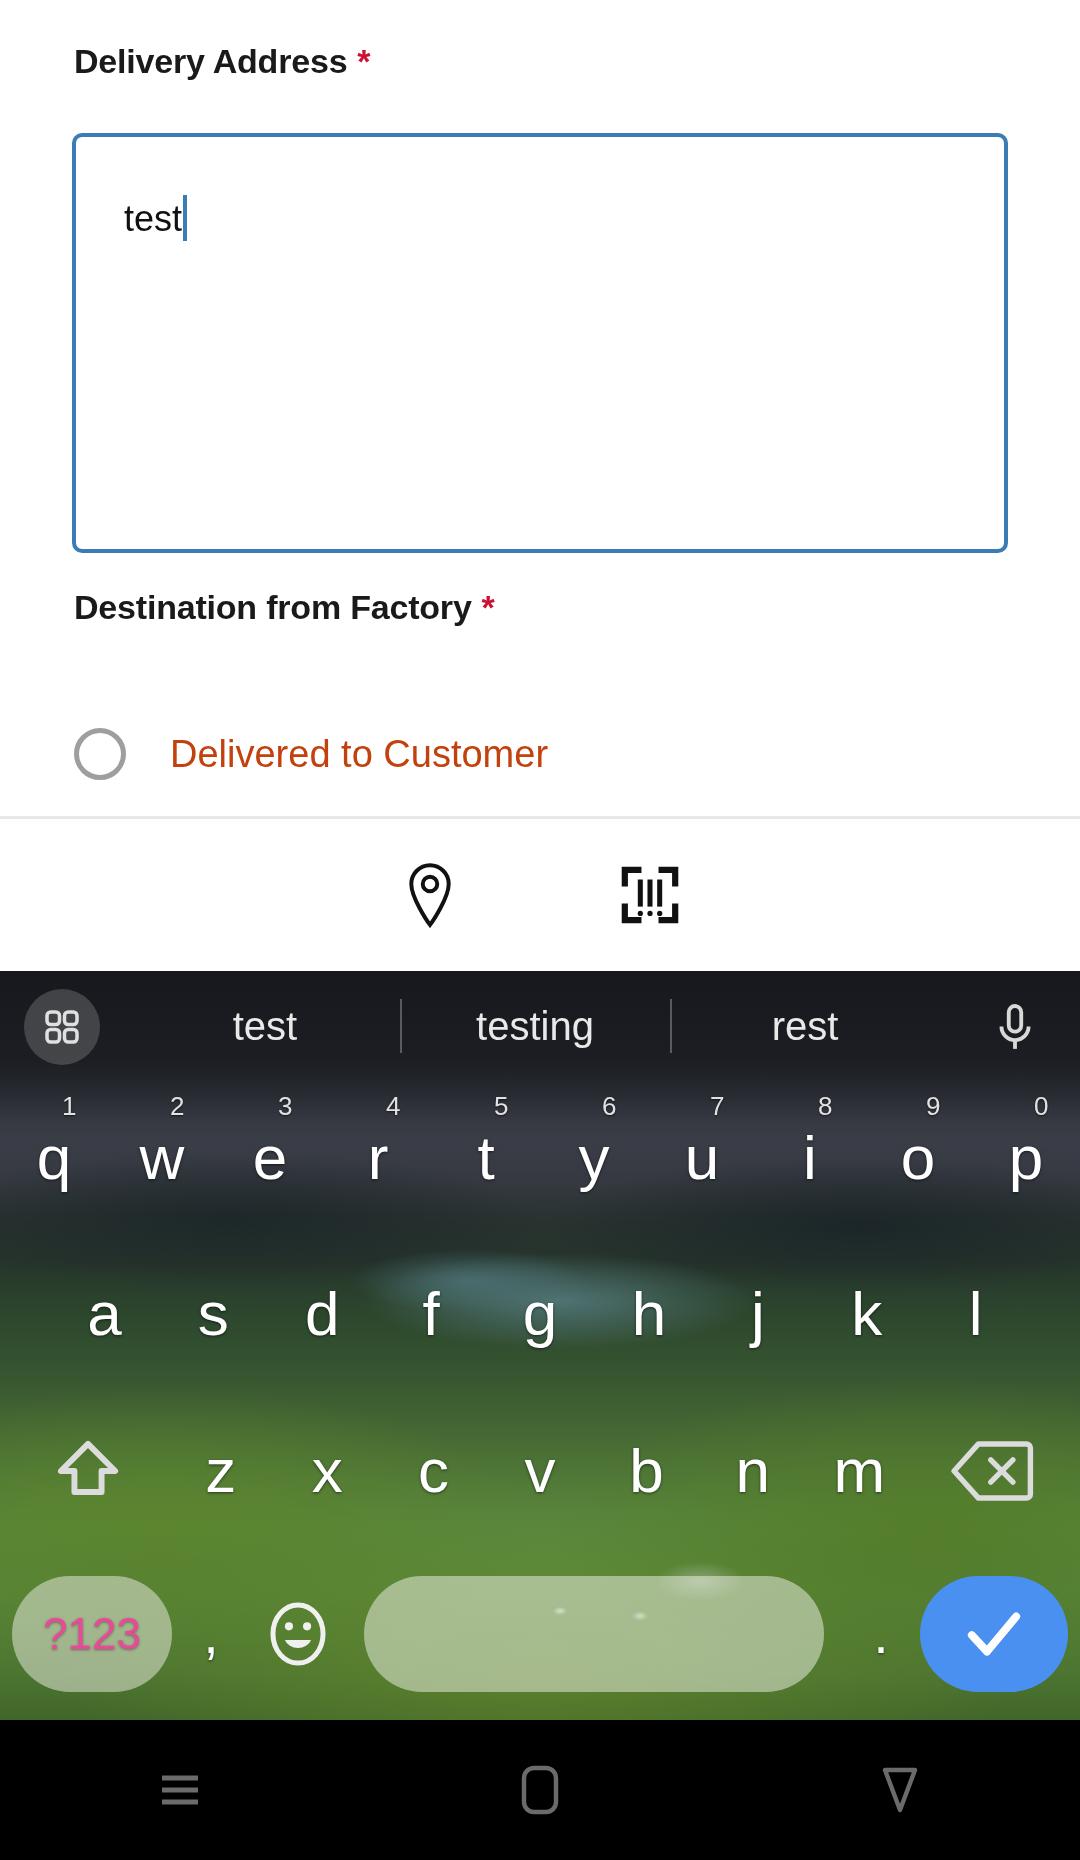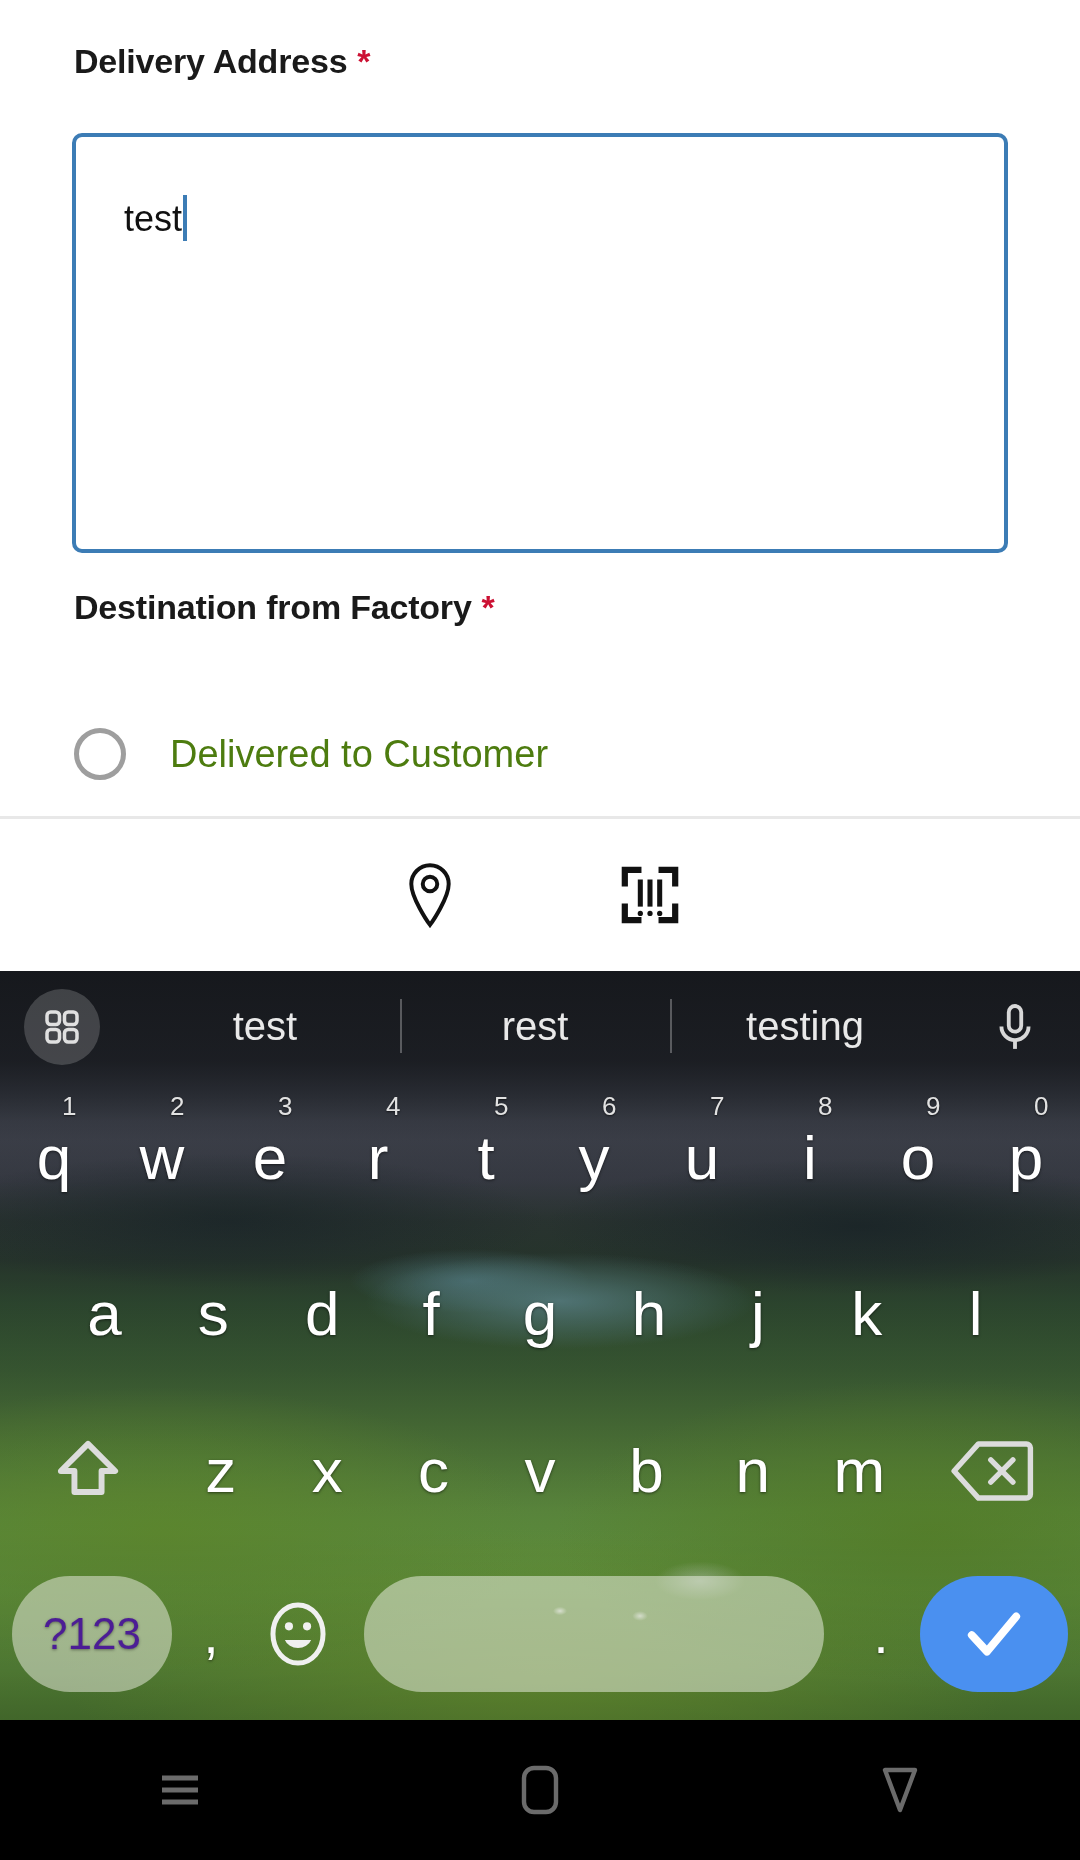--- a/index.html
+++ b/index.html
@@ -54,21 +54,21 @@
   .radio-row { position:absolute; left:74px; top:728px; display:flex; align-items:center; }
   .radio-circle {
     width:52px; height:52px;
     border:5px solid #9e9e9e;
     border-radius:50%;
     background:#fff;
   }
   .radio-label {
     margin-left:44px;
     font-size: 38px;
-    color:#4d7c0f;
+    color:#c2410c;
     white-space:nowrap;
   }
 
   
   .divider { position:absolute; left:0; top:816px; width:1080px; height:3px; background:#e8e8e8; }
   .icon-toolbar {
     position:absolute; left:0; top:819px; width:1080px; height:152px;
     background:#fff;
     display:flex; align-items:center; justify-content:center; gap:148px;
   }
@@ -156,21 +156,21 @@
   #row2 { padding:0 50px; }
   #row3 { padding:0 8px; }
   .shift-key, .bksp-key { flex:1.5; display:flex; align-items:center; justify-content:center; }
 
   
   #row4 { padding:0 12px; }
   .k-sym {
     width:160px; height:116px; border-radius:58px;
     background: rgba(225,230,215,0.55);
     display:flex; align-items:center; justify-content:center;
-    color:#4c1d95; font-size:44px; text-shadow:0 1px 3px rgba(0,0,0,.4);
+    color:#ec4899; font-size:44px; text-shadow:0 1px 3px rgba(0,0,0,.4);
   }
   .k-comma, .k-period {
     width:78px; height:116px; display:flex; align-items:center; justify-content:center;
     color:#fff; font-size:54px; text-shadow:0 1px 3px rgba(0,0,0,.55);
   }
   .k-emoji { width:96px; height:116px; display:flex; align-items:center; justify-content:center; }
   .k-space {
     flex:1; height:116px; margin:0 18px;
     border-radius:58px;
     background: rgba(235,240,228,0.52);
@@ -254,22 +254,22 @@
           <g fill="none" stroke="#e0e0e0" stroke-width="2.1">
             <rect x="3" y="3" width="7.5" height="7.5" rx="2.2"></rect>
             <rect x="13.5" y="3" width="7.5" height="7.5" rx="2.2"></rect>
             <rect x="3" y="13.5" width="7.5" height="7.5" rx="2.2"></rect>
             <rect x="13.5" y="13.5" width="7.5" height="7.5" rx="2.2"></rect>
           </g>
         </svg>
       </div>
       <div class="sugg-words">
         <div class="sugg-item">test</div>
+        <div class="sugg-item">testing</div>
         <div class="sugg-item">rest</div>
-        <div class="sugg-item">testing</div>
       </div>
       <div class="mic-btn">
         <svg width="44" height="52" viewBox="0 0 24 28">
           <rect x="8.6" y="2" width="6.8" height="14" rx="3.4" fill="none" stroke="#d8d8d8" stroke-width="2.1"></rect>
           <path d="M4.6 13.2a7.4 7.4 0 0 0 14.8 0" fill="none" stroke="#d8d8d8" stroke-width="2.1"></path>
           <line x1="12" y1="20.6" x2="12" y2="25.4" stroke="#d8d8d8" stroke-width="2.1"></line>
         </svg>
       </div>
     </div>
 

